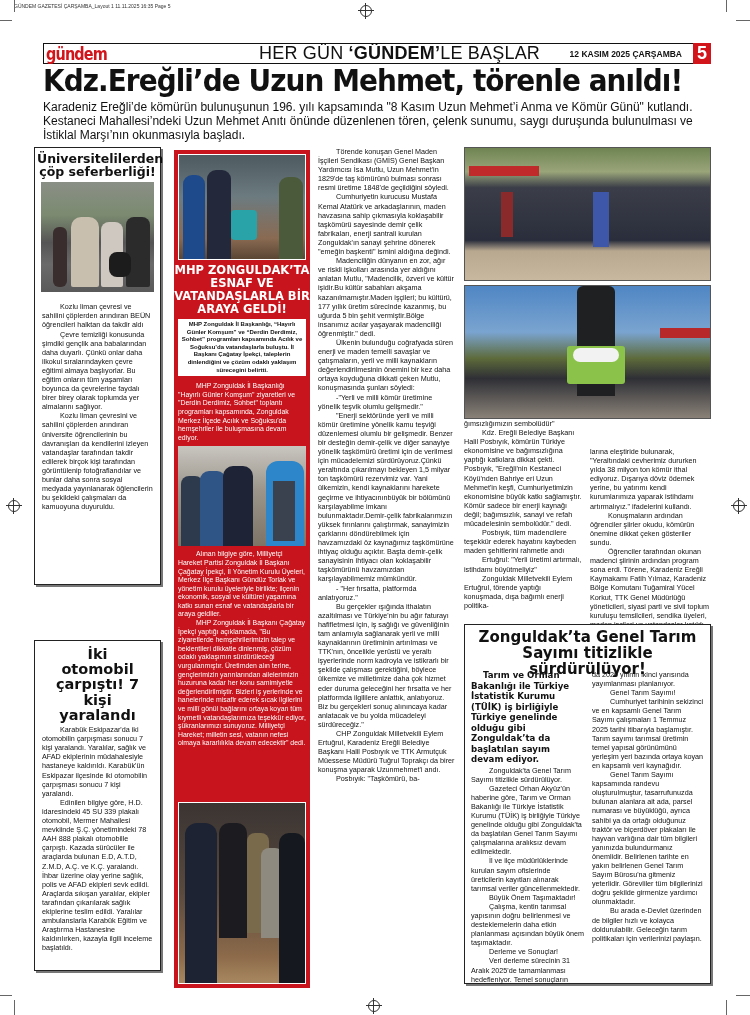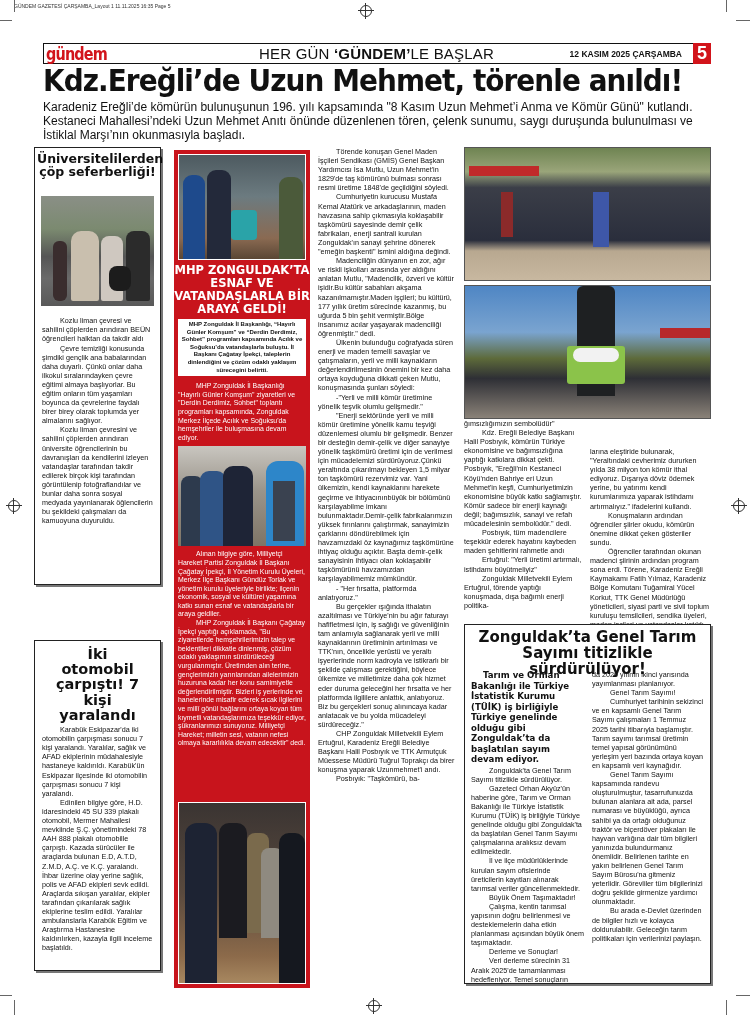--- a/index.html
+++ b/index.html
@@ -4,21 +4,21 @@
 <style>
   html,body{margin:0;padding:0;background:#fff;}
   body{width:750px;height:1015px;position:relative;overflow:hidden;font-family:"Liberation Sans",sans-serif;color:#111;}
   .slug{position:absolute;left:14px;top:3px;font-size:5px;color:#333;white-space:nowrap;}
   .crop{position:absolute;background:#666;}
   .reg{position:absolute;width:10px;height:10px;border:1px solid #333;border-radius:50%;}
   .reg:before{content:"";position:absolute;left:4px;top:-3px;width:1px;height:16px;background:#333;}
   .reg:after{content:"";position:absolute;top:4px;left:-3px;height:1px;width:16px;background:#333;}
   .masthead{position:absolute;left:43px;top:43px;width:666px;height:19px;border:1px solid #111;border-right:none;display:flex;align-items:center;}
   .logo{color:#d2141b;font-family:"DejaVu Sans",sans-serif;font-weight:bold;font-size:17px;letter-spacing:-1px;margin-left:2px;transform:scaleX(.85);transform-origin:left;}
-  .tagline{position:absolute;left:215px;font-size:15px;letter-spacing:.2px;}
+  .tagline{position:absolute;left:215px;font-size:18px;letter-spacing:.2px;}
   .tagline b{font-weight:bold;}
   .date{position:absolute;right:28px;font-size:8.5px;font-weight:bold;}
   .pgnum{position:absolute;right:-1px;top:-1px;width:18px;height:21px;background:#d2141b;color:#fff;font-weight:bold;font-size:18px;text-align:center;line-height:21px;}
   .headline{position:absolute;left:43px;top:64px;width:670px;font-family:"DejaVu Sans",sans-serif;font-weight:bold;font-size:30px;letter-spacing:-1px;line-height:34px;white-space:nowrap;transform:scaleX(.93);transform-origin:left;}
   .lead{position:absolute;left:43px;top:100px;width:668px;font-size:12px;line-height:14px;}
   .box{position:absolute;border:1.5px solid #222;box-shadow:2px 2px 0 #777;background:#fff;}
   .boxhead{font-family:"DejaVu Sans",sans-serif;font-weight:bold;text-align:center;line-height:1.05;}
   .txt{font-size:7.2px;line-height:9.1px;text-align:left;}
   .txt p{margin:0;text-indent:18px;}
   .photo{position:relative;overflow:hidden;}
@@ -51,21 +51,21 @@
   <span class="logo">gündem</span>
   <span class="tagline"><span>HER GÜN </span><b>‘GÜNDEM’</b><span>LE BAŞLAR</span></span>
   <span class="date">12 KASIM 2025 ÇARŞAMBA</span>
   <span class="pgnum">5</span>
 </div>
 
 <h1 class="headline" style="margin:0">Kdz.Ereğli’de Uzun Mehmet, törenle anıldı!</h1>
 <div class="lead">Karadeniz Ereğli’de kömürün bulunuşunun 196. yılı kapsamında "8 Kasım Uzun Mehmet’i Anma ve Kömür Günü" kutlandı. Kestaneci Mahallesi’ndeki Uzun Mehmet Anıtı önünde düzenlenen tören, çelenk sunumu, saygı duruşunda bulunulması ve İstiklal Marşı’nın okunmasıyla başladı.</div>
 
 <div class="box" style="left:34px;top:147px;width:125px;height:436px;">
-  <div class="boxhead" style="font-size:12.5px;margin:4px 2px 18px;">Üniversitelilerden çöp seferberliği!</div>
+  <div class="boxhead" style="font-size:12.5px;margin:4px 2px 4px;">Üniversitelilerden çöp seferberliği!</div>
   <div class="photo" style="margin:0 6px;height:110px;background:linear-gradient(180deg,#8a8f86 0%,#7b8a70 30%,#555 55%,#6a6a6a 75%,#595959 100%);">
     <div style="position:absolute;left:30px;top:35px;width:28px;height:70px;background:#c9bfae;border-radius:10px 10px 2px 2px"></div>
     <div style="position:absolute;left:12px;top:45px;width:14px;height:60px;background:#3a2d2e;border-radius:6px"></div>
     <div style="position:absolute;left:60px;top:40px;width:22px;height:65px;background:#cfc8c0;border-radius:8px 8px 2px 2px"></div>
     <div style="position:absolute;left:85px;top:35px;width:24px;height:70px;background:#2b2b2b;border-radius:8px 8px 2px 2px"></div>
     <div style="position:absolute;left:68px;top:70px;width:22px;height:25px;background:#1c1c1c;border-radius:8px"></div>
   </div>
   <div class="txt" style="padding:10px 7px 0;">
     <p>Kozlu liman çevresi ve sahilini çöplerden arındıran BEÜN öğrencileri halktan da takdir aldı</p>
     <p>Çevre temizliği konusunda şimdiki gençlik ana babalarından daha duyarlı. Çünkü onlar daha ilkokul sıralarındayken çevre eğitimi almaya başlıyorlar. Bu eğitim onların tüm yaşamları boyunca da çevrelerine faydalı birer birey olarak toplumda yer almalarını sağlıyor.</p>

